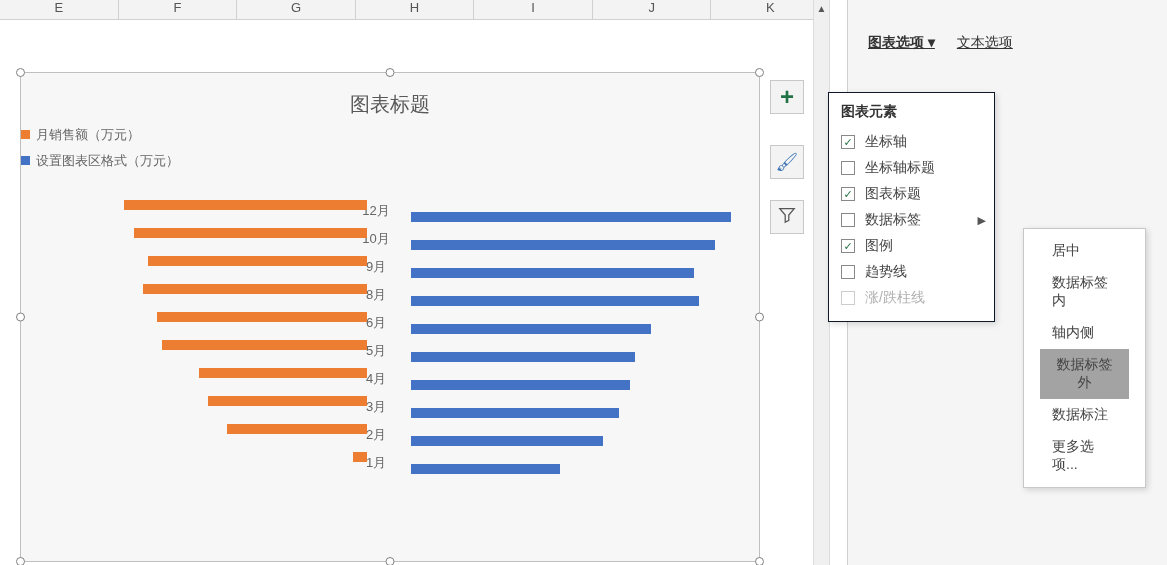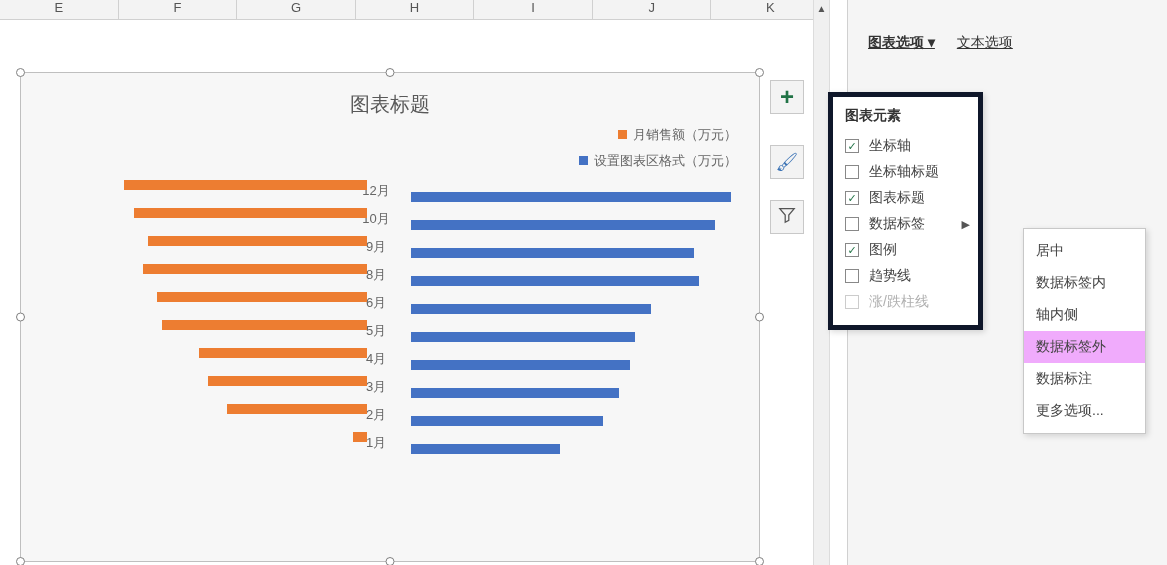--- a/index.html
+++ b/index.html
@@ -97,37 +97,37 @@
     .sh-ml { left: -5px; top: 50%; transform: translateY(-50%); }
     .sh-mr { right: -5px; top: 50%; transform: translateY(-50%); }
 
     .chart-title {
       text-align: center;
       font-size: 20px;
       color: #595959;
       margin-top: 18px;
     }
     .legend {
-      text-align: right;
+      text-align: left;
       padding-right: 22px;
       font-size: 13px;
       color: #666;
     }
     .legend .row { margin-top: 8px; }
     .swatch {
       display: inline-block;
       width: 9px; height: 9px;
       margin-right: 6px;
     }
     .sw-orange { background: #ed7d31; }
     .sw-blue { background: #4472c4; }
 
     .plot {
       position: relative;
-      margin-top: 8px;
+      margin-top: 28px;
       height: 360px;
     }
     .bar-row {
       position: relative;
       height: 28px;
     }
     .y-label {
       position: absolute;
       left: 335px;
       width: 40px;
@@ -170,23 +170,23 @@
       font-weight: bold;
     }
     .brush-ic { font-size: 18px; color: #3a72b5; }
     .funnel-ic svg { width: 18px; height: 18px; }
 
     
     .flyout1 {
       position: absolute;
       left: 828px;
       top: 92px;
-      width: 155px;
+      width: 167px;
       background: #fff;
-      border: 5px solid #0f172a;
+      border: 1px solid #0f172a;
       box-shadow: 2px 2px 6px rgba(0,0,0,0.15);
       padding: 8px 0 10px 0;
     }
     .flyout1 h3 {
       font-size: 14px;
       color: #333;
       font-weight: bold;
       padding: 2px 12px 8px 12px;
     }
     .fl-item {
@@ -218,28 +218,28 @@
 
     
     .flyout2 {
       position: absolute;
       left: 1023px;
       top: 228px;
       width: 123px;
       background: #fff;
       border: 1px solid #c8c8c8;
       box-shadow: 2px 2px 6px rgba(0,0,0,0.15);
-      padding: 6px 0;
+      padding: 6px 16px;
     }
     .fl2-item {
       padding: 7px 12px;
       font-size: 14px;
       color: #444;
     }
-    .fl2-item.active { background: #f0abfc; }
+    .fl2-item.active { background: #a3a3a3; text-align: center; }
   </style>
 </head>
 <body>
 
 <div class="col-headers">
   <div class="ch">E</div>
   <div class="ch">F</div>
   <div class="ch">G</div>
   <div class="ch">H</div>
   <div class="ch">I</div>

